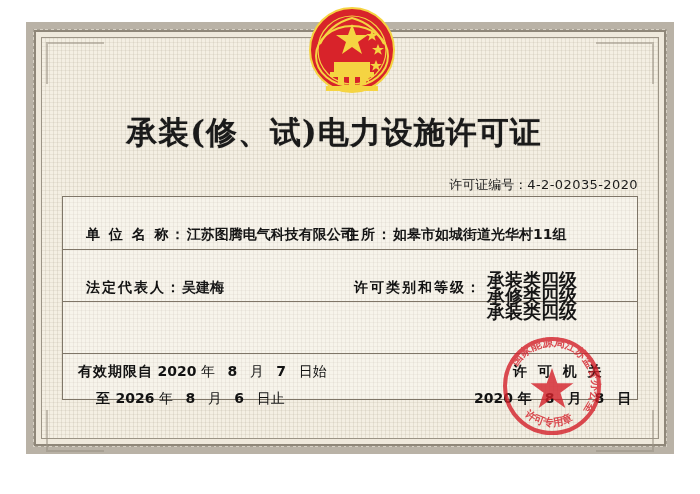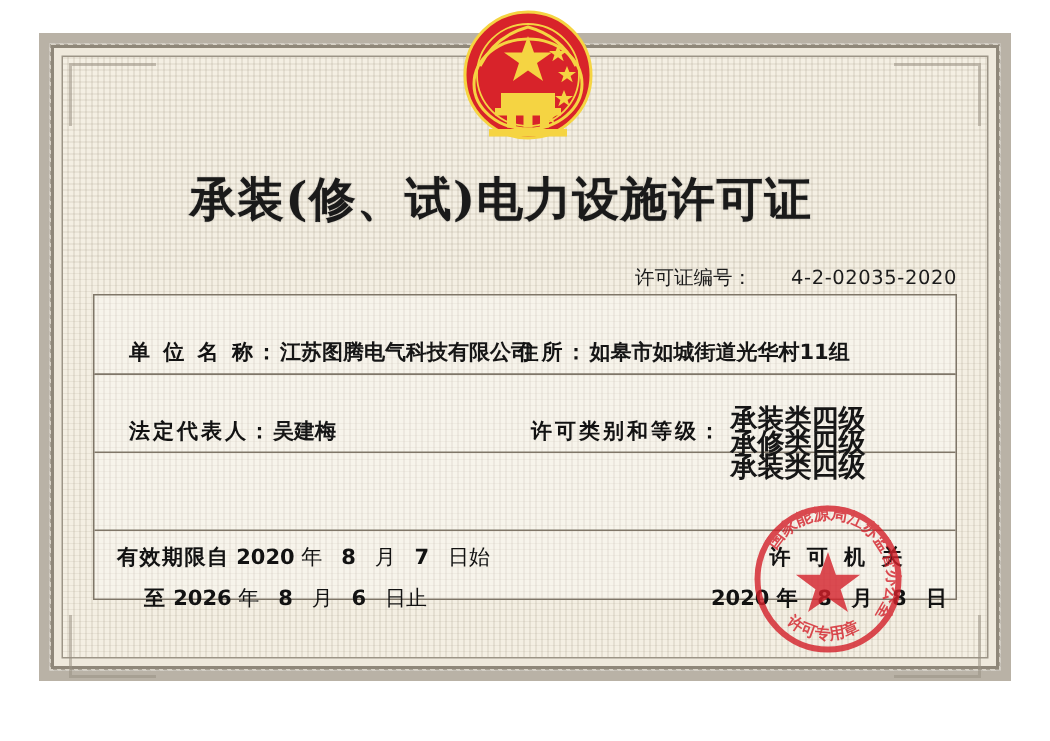--- a/index.html
+++ b/index.html
@@ -123,21 +123,21 @@
 
   
   .cert-no {
     position: absolute;
     right: 62px;
     top: 176px;
     font-size: 13px;
     color: #1b1b1b;
     white-space: nowrap;
   }
-  .cert-no .val { margin-left: 26px; letter-spacing: .4px; }
+  .cert-no .val { margin-left: 0; letter-spacing: .4px; }
 
   
   .field {
     position: absolute;
     font-size: 14px;
     color: #121212;
     white-space: nowrap;
   }
   .label {
     font-weight: bold;

